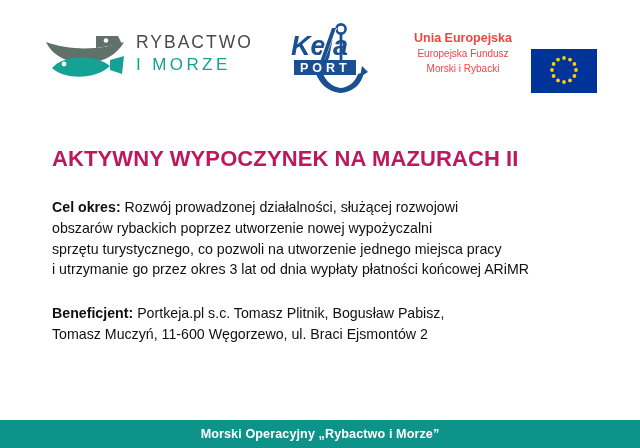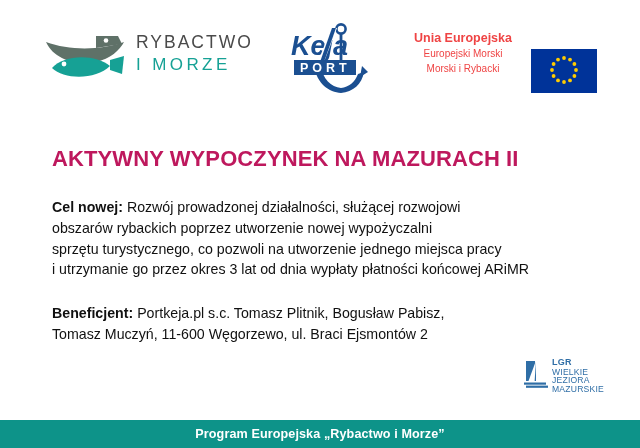--- a/index.html
+++ b/index.html
@@ -238,21 +238,21 @@
         <path d="M48 6 L 52 6 L 40 40 L 36 40 Z" fill="#1b4f91"></path>
 
         <rect x="10" y="38" width="62" height="15" fill="#1b4f91"></rect>
         <text x="16" y="50" font-family="Liberation Sans, sans-serif" font-size="12.5" font-weight="bold" letter-spacing="4" fill="#ffffff">PORT</text>
       </svg>
     </div>
 
     <div class="eu-block">
       <div class="eu-text">
         <div class="eu-title">Unia Europejska</div>
-        <div class="eu-sub">Europejski Morski</div>
+        <div class="eu-sub">Europejska Fundusz</div>
         <div class="eu-sub">Morski i Rybacki</div>
       </div>
       <div class="eu-flag">
         <svg viewBox="0 0 66 44" width="66" height="44" xmlns="http://www.w3.org/2000/svg">
           <rect width="66" height="44" fill="#003399"></rect>
           <g fill="#FFCC00">
             <circle cx="33" cy="9" r="1.9"></circle>
             <circle cx="39" cy="10.6" r="1.9"></circle>
             <circle cx="43.4" cy="15" r="1.9"></circle>
             <circle cx="45" cy="21" r="1.9"></circle>
@@ -268,51 +268,30 @@
         </svg>
       </div>
     </div>
   </div>
 
   <div class="title">AKTYWNY WYPOCZYNEK NA MAZURACH II</div>
 
   <div class="body-block">
 
     <div class="para">
-      <span class="lbl">Cel nowej:</span><span> Rozwój prowadzonej działalności, służącej rozwojowi</span><br>
+      <span class="lbl">Cel okres:</span><span> Rozwój prowadzonej działalności, służącej rozwojowi</span><br>
       <span>obszarów rybackich poprzez utworzenie nowej wypożyczalni</span><br>
       <span>sprzętu turystycznego, co pozwoli na utworzenie jednego miejsca pracy</span><br>
       <span>i utrzymanie go przez okres 3 lat od dnia wypłaty płatności końcowej ARiMR</span>
     </div>
 
     <div class="para para-beneficjent">
       <span class="lbl">Beneficjent:</span><span>  Portkeja.pl s.c. Tomasz Plitnik, Bogusław Pabisz,</span><br>
       <span>Tomasz Muczyń, 11-600 Węgorzewo, ul. Braci Ejsmontów 2</span>
     </div>
   </div>
 
-  <div class="lgr-logo">
-    <div class="lgr-mark">
-      <svg viewBox="0 0 26 31" width="26" height="31" xmlns="http://www.w3.org/2000/svg">
-        <rect x="0" y="0" width="26" height="31" fill="#ffffff"></rect>
-
-        <path d="M2 2 L 11 2 L 11 22 L 2 22 Z" fill="#2f6ea6"></path>
-
-        <path d="M11.5 3 L 11.5 22 L 4.5 22 Z" fill="#ffffff"></path>
-        <path d="M12 2.5 L 12 22 L 10.6 22 Z" fill="#2f6ea6"></path>
-
-        <rect x="0" y="23.5" width="22" height="2.2" fill="#2f6ea6"></rect>
-        <rect x="2" y="26.6" width="22" height="2.2" fill="#2f6ea6"></rect>
-      </svg>
-    </div>
-    <div class="lgr-text">
-      <div class="lgr-top">LGR</div>
-      <div class="lgr-rest">WIELKIE</div>
-      <div class="lgr-rest">JEZIORA</div>
-      <div class="lgr-rest">MAZURSKIE</div>
-    </div>
+
+  <div class="footer">
+    <div class="footer-text">Morski Operacyjny „Rybactwo i Morze”</div>
   </div>
 
-  <div class="footer">
-    <div class="footer-text">Program Europejska „Rybactwo i Morze”</div>
-  </div>
-
 </div>
 
 </body></html>

